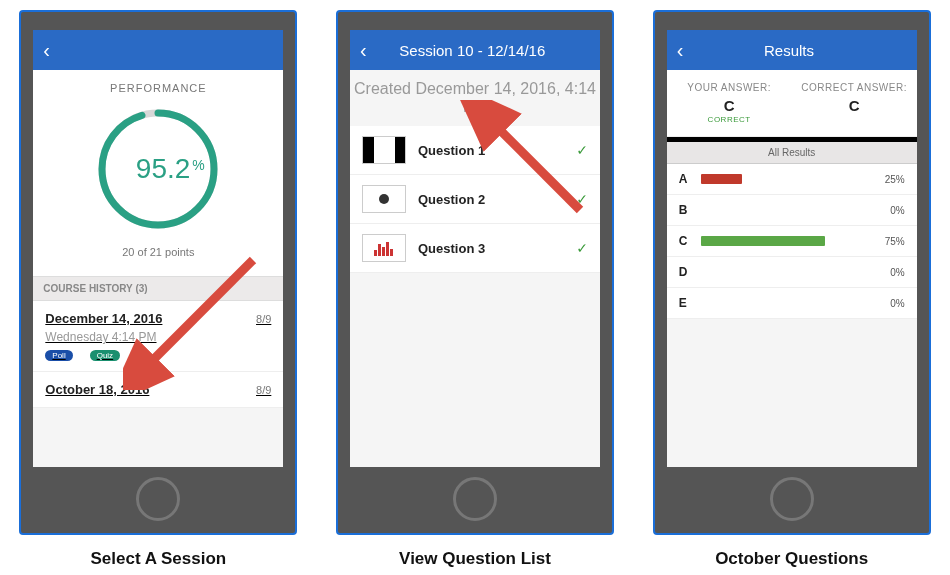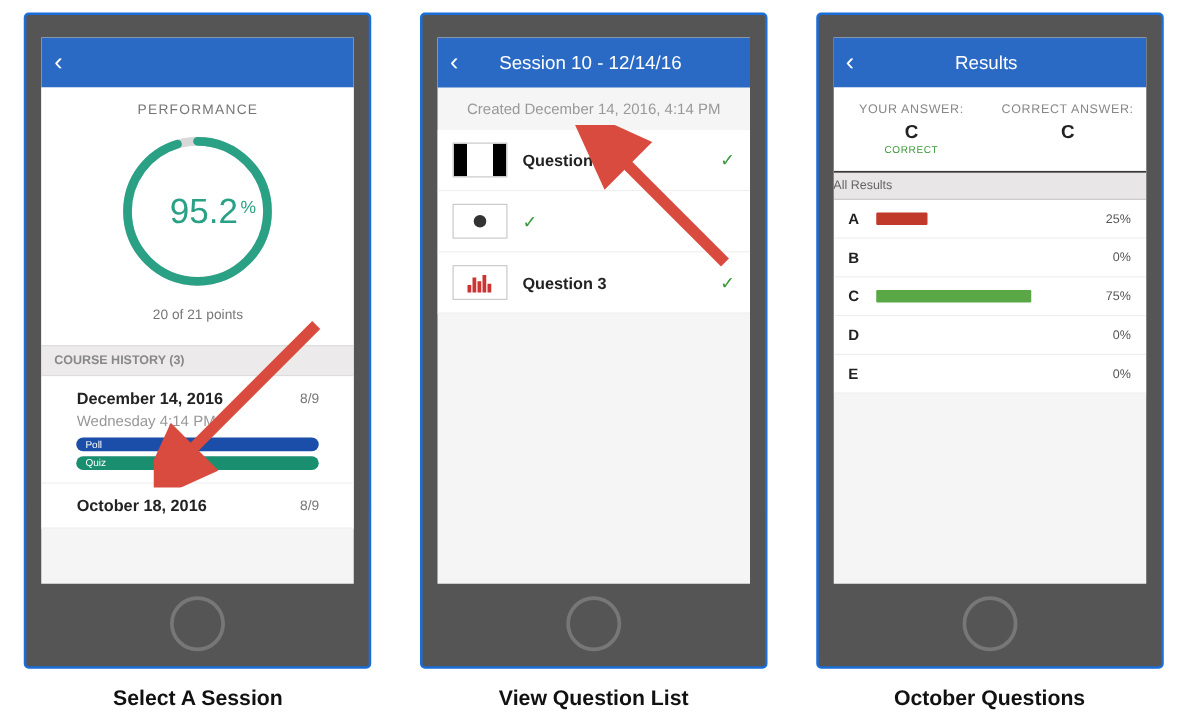--- a/index.html
+++ b/index.html
@@ -30,32 +30,32 @@
     display: flex; align-items: center; justify-content: center;
     color: #2aa084; font-size: 28px; font-weight: 300;
   }
   .ring-pct .sup { font-size: 14px; margin-left: 2px; margin-top: -8px; }
   .pts { font-size: 11px; color: #777; margin-top: 12px; }
   .hist-header {
     background: #eceaea; color: #888; font-size: 10px; font-weight: 600;
     padding: 6px 10px; border-top: 1px solid #ddd; border-bottom: 1px solid #ddd;
   }
   .session {
-    background: #fff; padding: 10px 28px; border-bottom: 1px solid #eee;
-    display: flex; flex-direction: column; gap: 4px; cursor: pointer;
+    background: #fff; padding: 10px 12px; border-bottom: 1px solid #eee;
+    display: flex; flex-direction: column; gap: 4px; cursor: pointer; text-decoration: underline;
   }
   .session .row1 { display: flex; justify-content: space-between; align-items: center; }
   .session .date { font-weight: 600; font-size: 13px; color: #222; }
   .session .score { font-size: 11px; color: #777; }
   .session .time { font-size: 12px; color: #999; }
-  .pills { display: flex; gap: 4px; margin-top: 2px; flex-direction: column; }
+  .pills { display: flex; gap: 17px; margin-top: 2px; }
   .pill { font-size: 8px; color: #fff; padding: 1px 7px; border-radius: 8px; }
   .pill.poll { background: #1a4ea8; }
   .pill.quiz { background: #1a8f6f; }
-  .created { text-align: center; font-size: 12px; color: #999; padding: 10px 0; }
+  .created { text-align: center; font-size: 16px; color: #999; padding: 10px 0; }
   .qrow {
     background: #fff; border-bottom: 1px solid #eee; display: flex; align-items: center;
     padding: 10px 12px; gap: 12px; cursor: pointer;
   }
   .thumb {
     width: 44px; height: 28px; background: #fff; border: 1px solid #ccc;
     display: flex; align-items: center; justify-content: center; font-size: 6px; overflow: hidden;
   }
   .thumb.black { background: linear-gradient(to right, #000 0 25%, #fff 25% 75%, #000 75%); }
   .thumb .dot { width: 10px; height: 10px; border-radius: 50%; background: #333; }
@@ -64,22 +64,22 @@
   .qlabel { flex: 1; font-weight: 600; font-size: 13px; color: #222; }
   .check { color: #3a9a3a; font-size: 14px; }
   .answers {
     background: #fff; display: flex; padding: 12px 0; border-bottom: 1px solid #eee;
   }
   .ans-col { flex: 1; text-align: center; }
   .ans-col .lbl { font-size: 10px; color: #888; letter-spacing: 0.5px; }
   .ans-col .val { font-size: 15px; font-weight: 600; color: #222; margin-top: 4px; }
   .ans-col .status { font-size: 8px; color: #3a9a3a; margin-top: 1px; letter-spacing: 0.5px; }
   .all-results-hdr {
-    background: #e8e6e6; text-align: left; font-size: 10px; color: #666;
-    padding: 5px 0; border-top: 1px solid #000000; border-bottom: 1px solid #ccc;
+    background: #e8e6e6; text-align: center; font-size: 10px; color: #666;
+    padding: 5px 0; border-top: 5px solid #000000; border-bottom: 1px solid #ccc;
   }
   .result-row {
     background: #fff; display: flex; align-items: center; padding: 8px 12px;
     border-bottom: 1px solid #eee; gap: 8px;
   }
   .result-row .letter { width: 14px; font-weight: 600; font-size: 12px; color: #222; }
   .result-row .bar-track { flex: 1; height: 10px; position: relative; }
   .result-row .bar { height: 100%; border-radius: 1px; }
   .result-row .pct { font-size: 10px; color: #555; width: 30px; text-align: right; }
   .caption { font-size: 17px; font-weight: 600; color: #111; margin-top: 14px; text-align: center; }
@@ -154,20 +154,21 @@
         <div class="created">Created December 14, 2016, 4:14 PM</div>
         <div class="qrow">
           <div class="thumb black"></div>
           <span class="qlabel">Question 1</span>
           <span class="check">✓</span>
         </div>
         <div class="qrow">
           <div class="thumb">
               <div class="dot"></div>
             </div>
+          <span class="qlabel">Question 2</span>
           <span class="check">✓</span>
         </div>
         <div class="qrow">
           <div class="thumb">
             <div class="bars">
                 <span style="height:6px"></span>
                 <span style="height:12px"></span>
                 <span style="height:9px"></span>
                 <span style="height:14px"></span>
                 <span style="height:7px"></span>

